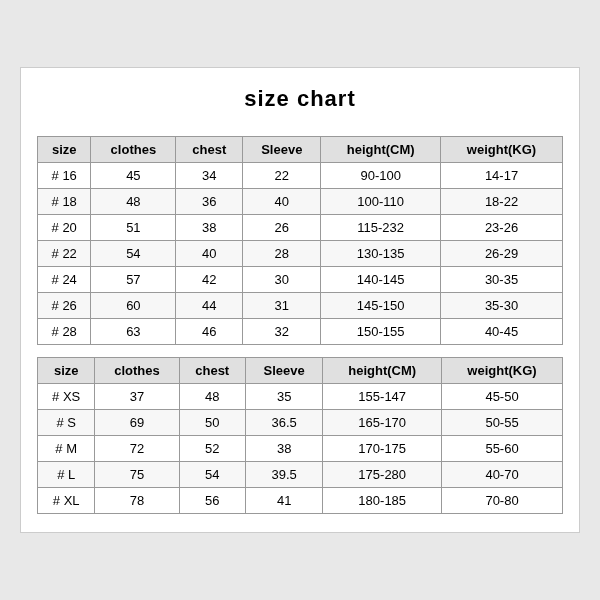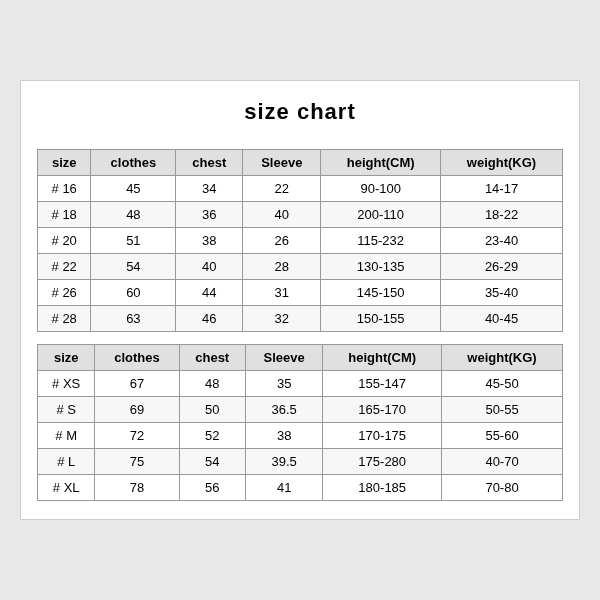--- a/index.html
+++ b/index.html
@@ -70,46 +70,54 @@
           <td>34</td>
           <td>22</td>
           <td>90-100</td>
           <td>14-17</td>
         </tr>
         <tr>
           <td># 18</td>
           <td>48</td>
           <td>36</td>
           <td>40</td>
-          <td>200-110</td>
+          <td>100-110</td>
           <td>18-22</td>
         </tr>
         <tr>
           <td># 20</td>
           <td>51</td>
           <td>38</td>
           <td>26</td>
           <td>115-232</td>
-          <td>23-40</td>
+          <td>23-26</td>
         </tr>
         <tr>
           <td># 22</td>
           <td>54</td>
           <td>40</td>
           <td>28</td>
           <td>130-135</td>
           <td>26-29</td>
         </tr>
         <tr>
+          <td># 24</td>
+          <td>57</td>
+          <td>42</td>
+          <td>30</td>
+          <td>140-145</td>
+          <td>30-35</td>
+        </tr>
+        <tr>
           <td># 26</td>
           <td>60</td>
           <td>44</td>
           <td>31</td>
           <td>145-150</td>
-          <td>35-40</td>
+          <td>35-30</td>
         </tr>
         <tr>
           <td># 28</td>
           <td>63</td>
           <td>46</td>
           <td>32</td>
           <td>150-155</td>
           <td>40-45</td>
         </tr>
       </tbody>
@@ -124,21 +132,21 @@
           <th>clothes</th>
           <th>chest</th>
           <th>Sleeve</th>
           <th>height(CM)</th>
           <th>weight(KG)</th>
         </tr>
     </thead>
     <tbody id="t2-body">
         <tr>
           <td># XS</td>
-          <td>67</td>
+          <td>37</td>
           <td>48</td>
           <td>35</td>
           <td>155-147</td>
           <td>45-50</td>
         </tr>
         <tr>
           <td># S</td>
           <td>69</td>
           <td>50</td>
           <td>36.5</td>

